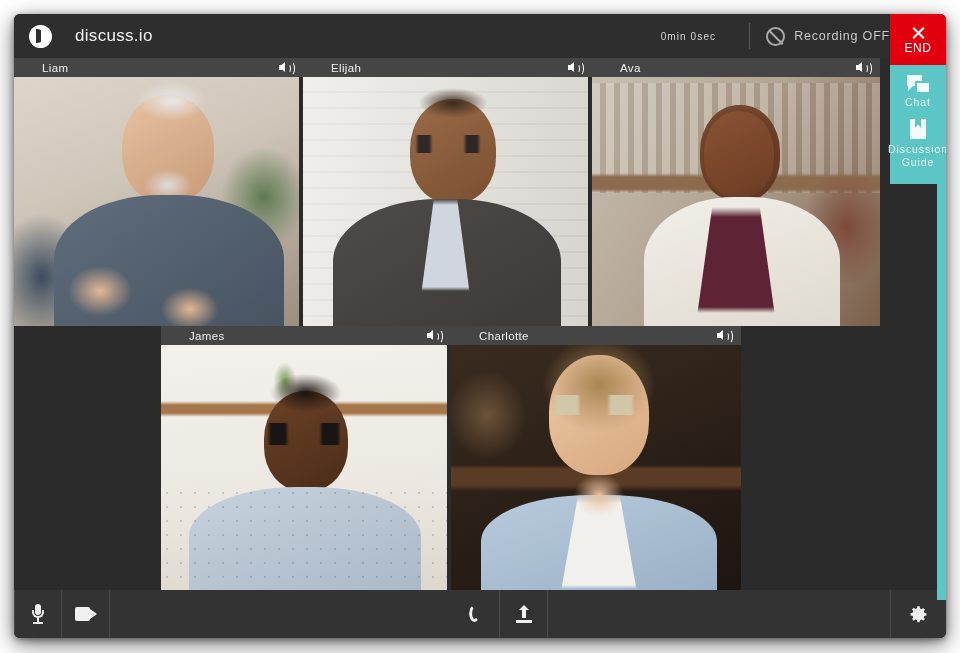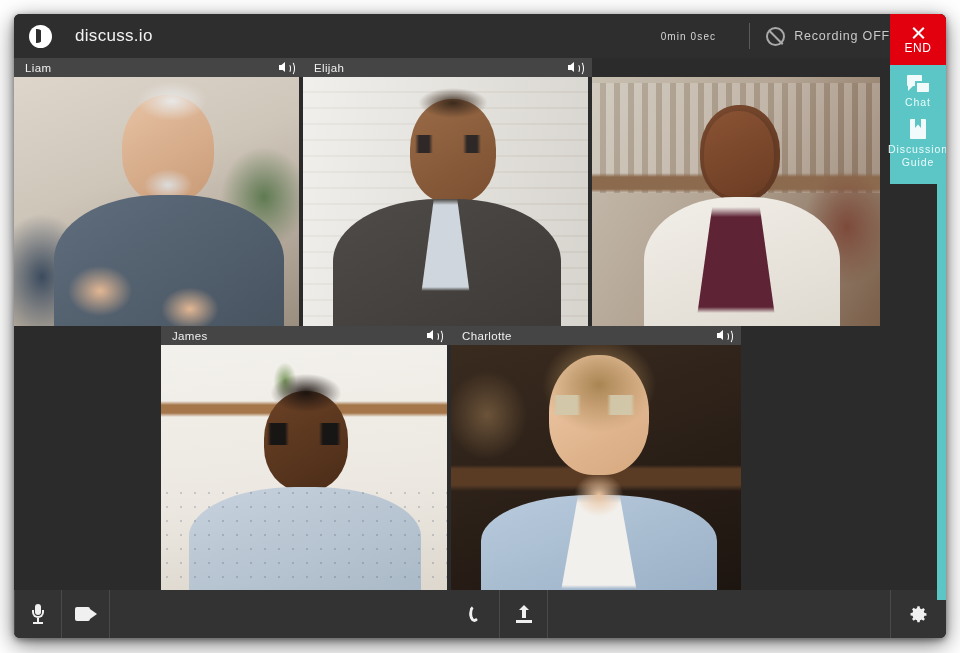--- a/index.html
+++ b/index.html
@@ -288,21 +288,21 @@
     left: 0;
     top: 0;
     height: 19px;
     display: flex;
   }
   .label-cell {
     height: 19px;
     background: #454545;
     display: flex;
     align-items: center;
-    padding: 0 9px 0 11px;
+    padding: 0 9px 0 28px;
     box-sizing: border-box;
   }
   .label-name {
     color: #f0f0f0;
     font-size: 11.5px;
     letter-spacing: 0.35px;
     white-space: nowrap;
   }
   .spk {
     margin-left: auto;
@@ -547,20 +547,29 @@
             <span class="label-name">Liam</span>
             <span class="spk">
                 <i class="cone"></i>
                 <i class="body"></i>
                 <i class="w1"></i>
                 <i class="w2"></i>
               </span>
           </div>
           <div class="label-cell" style="width:289px;">
             <span class="label-name">Elijah</span>
+            <span class="spk">
+                <i class="cone"></i>
+                <i class="body"></i>
+                <i class="w1"></i>
+                <i class="w2"></i>
+              </span>
+          </div>
+          <div class="label-cell" style="width:288px;">
+            <span class="label-name">Ava</span>
             <span class="spk">
                 <i class="cone"></i>
                 <i class="body"></i>
                 <i class="w1"></i>
                 <i class="w2"></i>
               </span>
           </div>
         </div>
 
         <div class="tiles" style="width:866px; gap:4px;">

